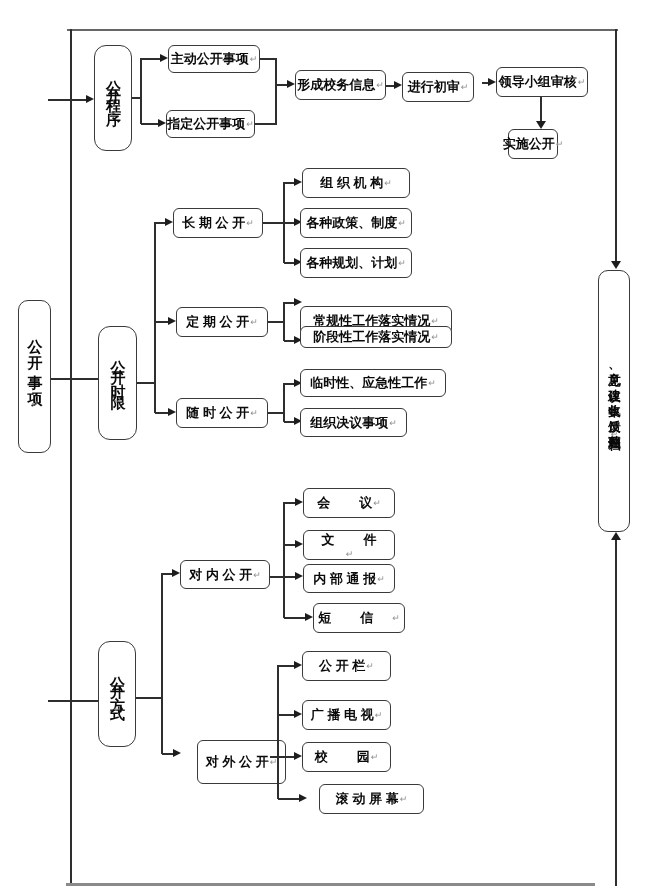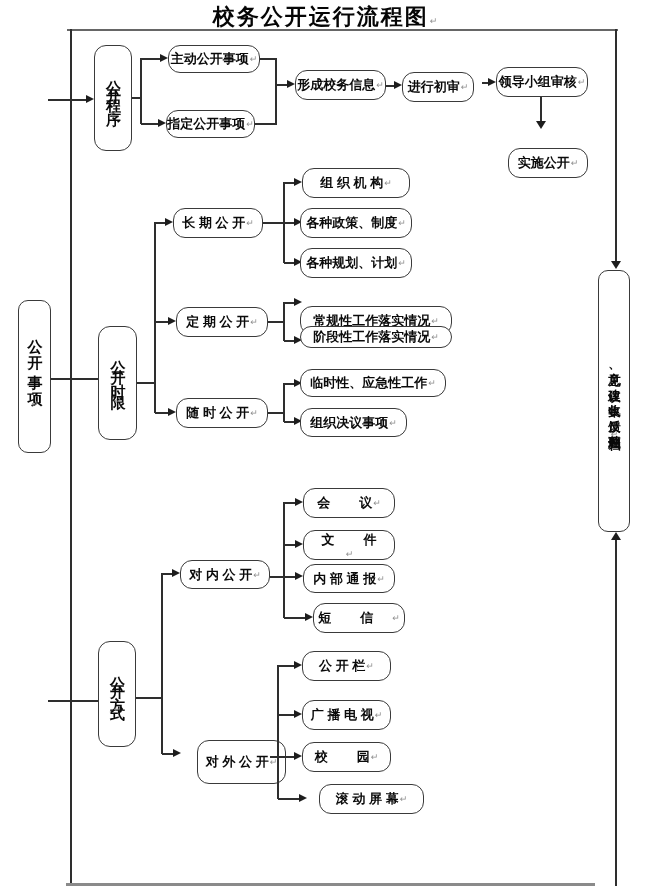--- a/index.html
+++ b/index.html
@@ -6,21 +6,21 @@
   .canvas{
     position:relative;width:651px;height:895px;background:#ffffff;
     font-family:"Liberation Sans", sans-serif;color:#0a0a0a;overflow:hidden;
     margin:0 auto;
   }
   .title{
     position:absolute;left:156px;top:2px;width:340px;text-align:center;
     font-size:22px;font-weight:bold;letter-spacing:2px;color:#050505;
   }
   .box{
-    position:absolute;background:#fff;border:1.5px solid #3a3a3a;border-radius:12px;
+    position:absolute;background:#fff;border:1.5px solid #3a3a3a;border-radius:6px;
     display:flex;align-items:center;justify-content:center;
     font-size:13px;font-weight:bold;box-sizing:border-box;
   }
   .box .lbl{white-space:pre;}
   .vbox{
     writing-mode:vertical-rl;text-orientation:upright;border-radius:12px;
     flex-direction:row;font-size:15px;
   }
   .ls10{letter-spacing:10px;}
   .ls12{letter-spacing:12px;}
@@ -36,21 +36,20 @@
   .ad{position:absolute;width:0;height:0;border-left:5px solid transparent;
       border-right:5px solid transparent;border-top:8px solid #1d1d1d;}
   .au{position:absolute;width:0;height:0;border-left:5px solid transparent;
       border-right:5px solid transparent;border-bottom:8px solid #1d1d1d;}
 </style>
 </head>
 <body>
 
 <div class="canvas">
 
-  <div class="title"><span>校务公开运行流程图</span><span class="rm">↵</span></div>
 
   <div class="hl dk" style="left:67px;top:29px;width:551px;"></div>
   <div class="vl" style="left:70px;top:29px;height:856px;"></div>
   <div class="vl" style="left:615px;top:29px;height:232px;"></div>
   <div class="ad" style="left:611px;top:261px;"></div>
   <div class="vl" style="left:615px;top:540px;height:346px;"></div>
   <div class="au" style="left:611px;top:532px;"></div>
   <div class="hl gray" style="left:66px;top:883px;width:529px;height:3px;"></div>
 
   <div class="hl" style="left:48px;top:99px;width:38px;"></div>
@@ -93,21 +92,21 @@
       <span class="rm">↵</span>
     </div>
   <div class="hl" style="left:482px;top:82px;width:6px;"></div>
   <div class="ar" style="left:488px;top:78px;"></div>
   <div class="box" style="left:496px;top:67px;width:92px;height:30px;">
       <span class="lbl">领导小组审核</span>
       <span class="rm">↵</span>
     </div>
   <div class="vl" style="left:540px;top:97px;height:24px;"></div>
   <div class="ad" style="left:536px;top:121px;"></div>
-  <div class="box" style="left:508px;top:129px;width:80px;height:30px;margin-top:19px;">
+  <div class="box" style="left:508px;top:129px;width:50px;height:30px;">
       <span class="lbl">实施公开</span>
       <span class="rm">↵</span>
     </div>
 
   <div class="box vbox ls18" style="left:18px;top:300px;width:33px;height:153px;border-radius:10px;">
       <span class="lbl">公开事项</span>
       <span class="rm">↵</span>
     </div>
   <div class="hl" style="left:51px;top:378px;width:47px;"></div>
 

